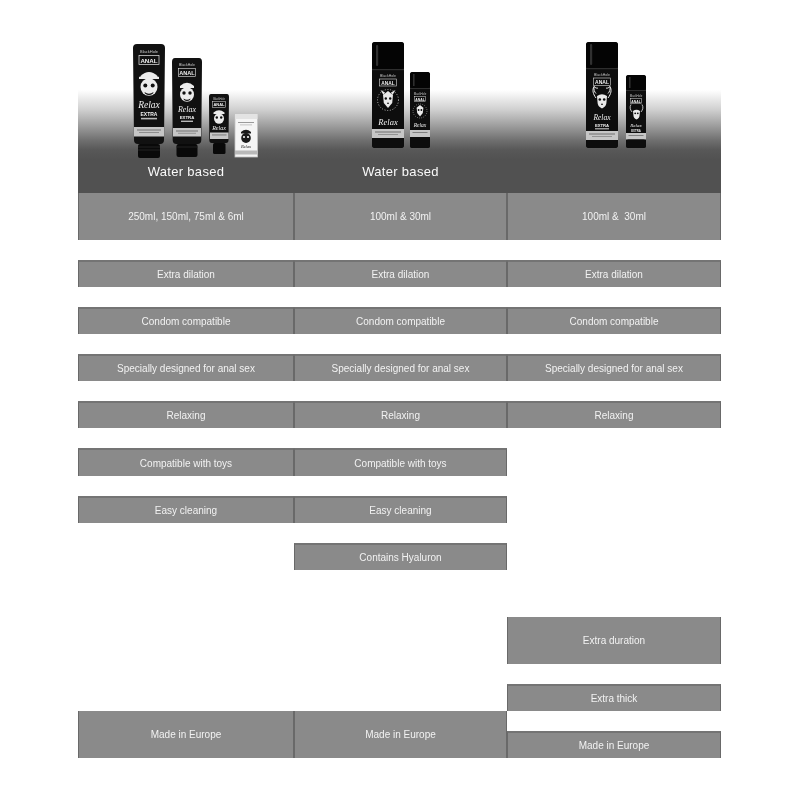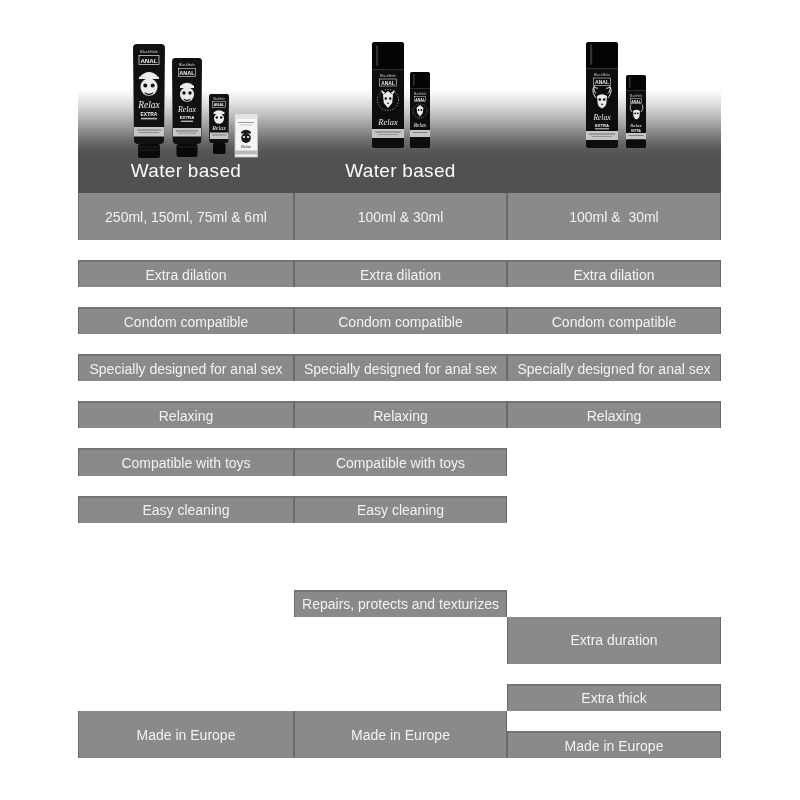--- a/index.html
+++ b/index.html
@@ -13,36 +13,36 @@
   }
   html,body{margin:0;padding:0;}
   body{font-family:"Liberation Sans",sans-serif;background:#fff;}
   .stage{position:relative;width:800px;height:800px;background:var(--page-bg);overflow:hidden;text-decoration:underline;}
   .band{
     position:absolute;left:78px;top:90px;width:643px;height:103px;
     background:linear-gradient(180deg,#ffffff 0%,#d0d0d0 19%,#a0a0a0 34%,#6f6f6f 49%,#585858 58%,var(--header-band-dark) 68%);
   }
   .hlabel{
     position:absolute;top:150px;height:42px;display:flex;align-items:center;justify-content:center;
-    color:var(--header-text);font-size:19px;letter-spacing:.3px;
+    color:var(--header-text);font-size:13px;letter-spacing:.3px;
   }
   .h1{left:78px;width:216px;}
   .h2{left:294px;width:213px;}
   .h3{left:507px;width:214px;}
   .col{position:absolute;top:193px;display:grid;grid-template-rows:repeat(12,47.1px);}
   .c1{left:78px;width:216px;}
   .c2{left:294px;width:213px;}
   .c3{left:507px;width:214px;}
   .cell{
     grid-column:1;box-sizing:border-box;
     background:var(--cell-bg);color:var(--cell-text);
     border-left:1.5px solid var(--separator-vertical);
     border-right:1.5px solid var(--separator-vertical);
     display:flex;align-items:center;justify-content:center;
-    font-size:14px;white-space:pre;padding:0 19px;overflow:hidden;
+    font-size:10px;white-space:pre;padding:0 19px;overflow:hidden;
   }
   .cell.bt{border-top:2px solid var(--separator-horizontal);margin-top:20px;}
   .s0{grid-row:1}.s1{grid-row:2}.s2{grid-row:3}.s3{grid-row:4}.s4{grid-row:5}.s5{grid-row:6}
   .s6{grid-row:7}.s7{grid-row:8}.s8{grid-row:9}.s9{grid-row:10}.s10{grid-row:11}.s11{grid-row:12}
   .prod{position:absolute;}
   .p1{left:126px;top:42px;width:134px;height:120px;}
   .p2{left:366px;top:40px;width:78px;height:112px;}
   .p3{left:580px;top:40px;width:82px;height:112px;}
   .script{font-family:"Liberation Serif",serif;font-style:italic;}
 </style>
@@ -236,21 +236,21 @@
       <div class="cell s11">Made in Europe</div>
     </div>
   <div class="col c2">
       <div class="cell s0">100ml &amp; 30ml</div>
       <div class="cell s1 bt">Extra dilation</div>
       <div class="cell s2 bt">Condom compatible</div>
       <div class="cell s3 bt">Specially designed for anal sex</div>
       <div class="cell s4 bt">Relaxing</div>
       <div class="cell s5 bt">Compatible with toys</div>
       <div class="cell s6 bt">Easy cleaning</div>
-      <div class="cell s8 bt">Repairs, protects and texturizes</div>
+      <div class="cell s7 bt">Contains Hyaluron</div>
       <div class="cell s11">Made in Europe</div>
     </div>
   <div class="col c3">
       <div class="cell s0">100ml &amp;  30ml</div>
       <div class="cell s1 bt">Extra dilation</div>
       <div class="cell s2 bt">Condom compatible</div>
       <div class="cell s3 bt">Specially designed for anal sex</div>
       <div class="cell s4 bt">Relaxing</div>
       <div class="cell s10 bt">Extra thick</div>
       <div class="cell s9">Extra duration</div>

